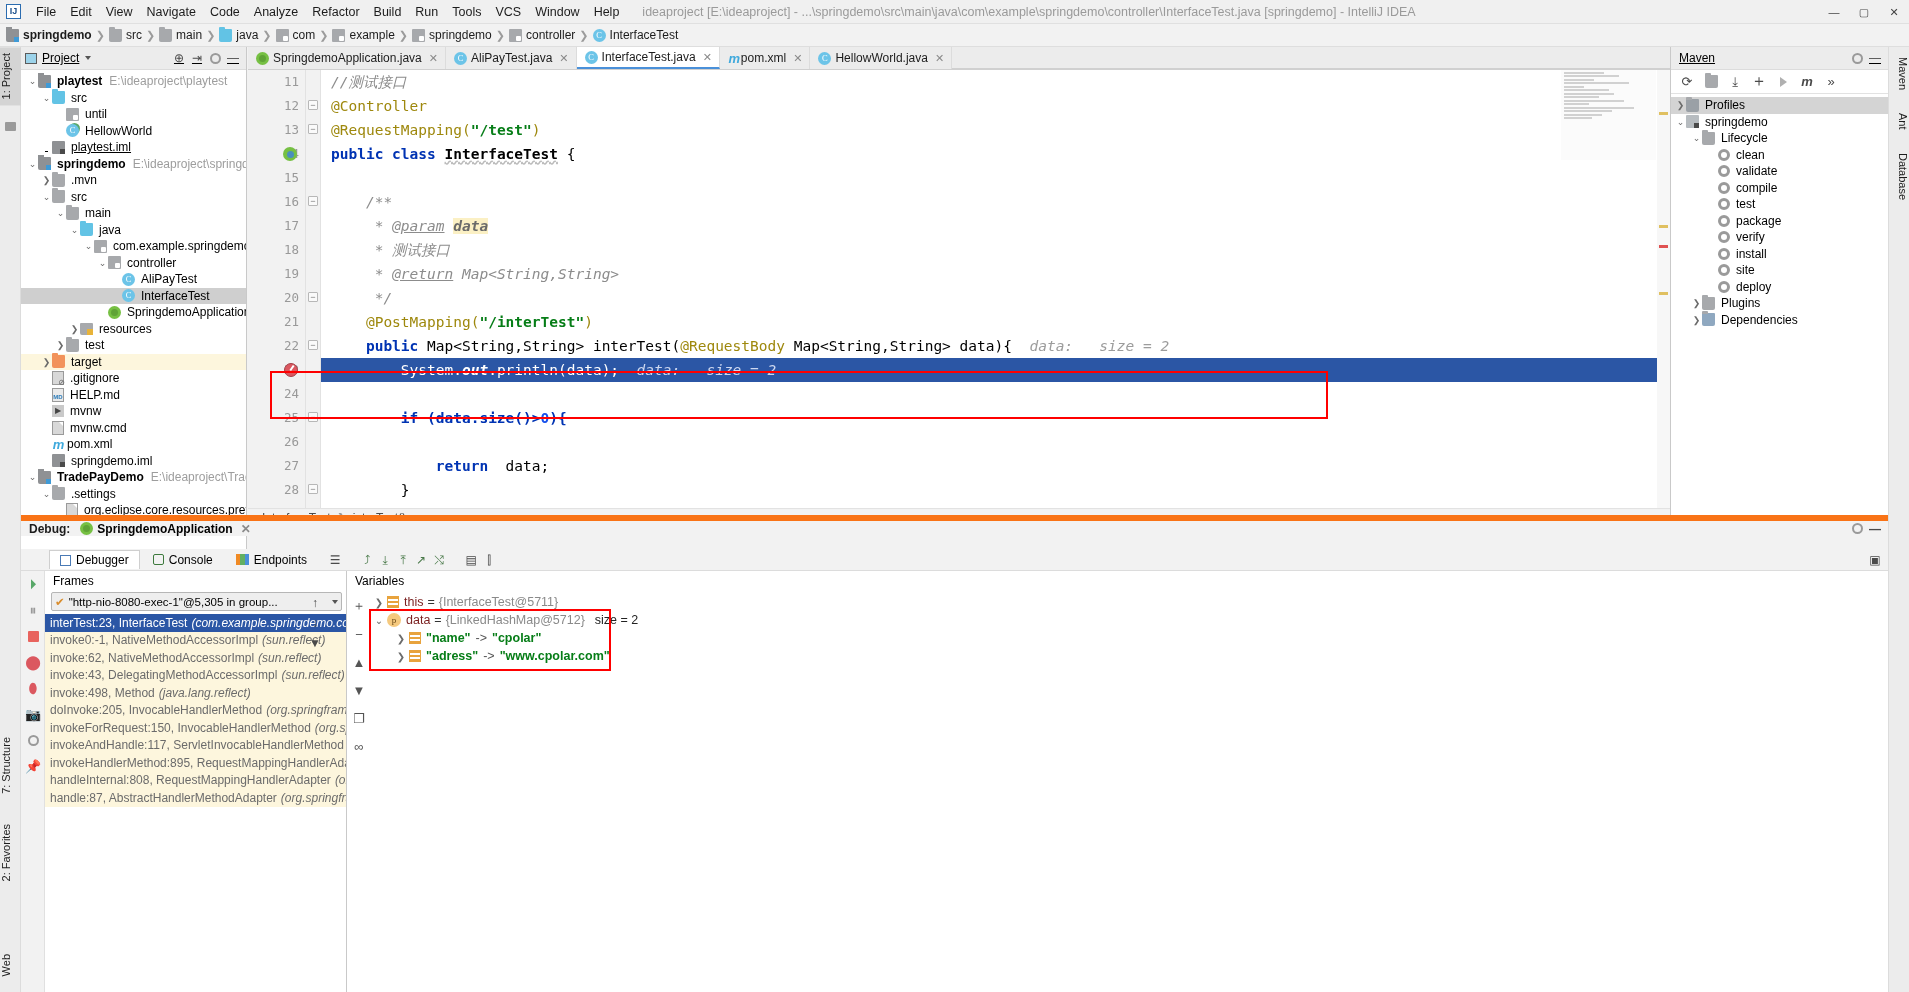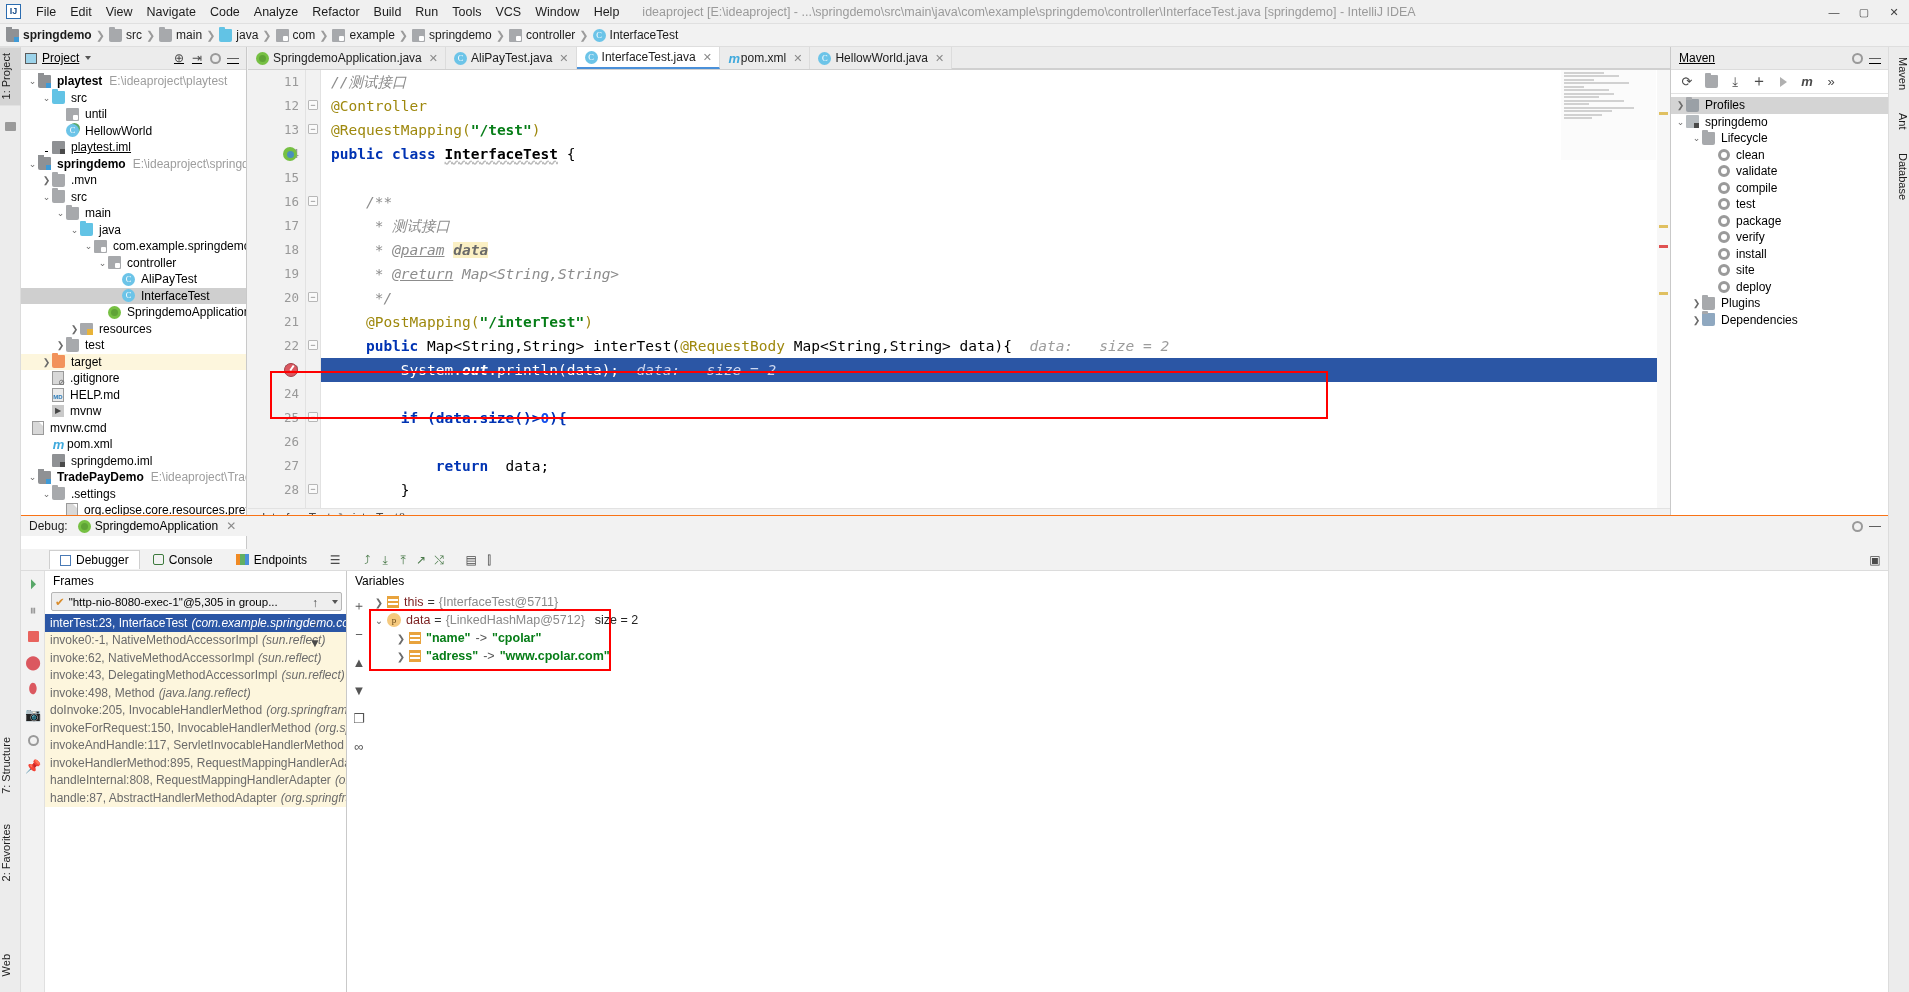--- a/index.html
+++ b/index.html
@@ -244,21 +244,22 @@
     width:11px; height:11px; border-radius:50%; border:2.5px solid #9a9a9a;
     position:relative; display:inline-block;
   }
   .mvrow { height:16.5px; display:flex; align-items:center; font-size:12px; white-space:nowrap; }
   .mvrow.sel { background:#d4d4d4; }
 
   
   .debug-head {
     position:absolute; left:21px; top:515px; width:1867px; height:21px;
     background:#f2f2f2; display:flex; align-items:center; padding-left:8px;
-    border-top:1px solid #f97316;
+    border-top:6px solid #f97316;
+    font-weight:bold;
   }
   .debug-head .lbl { font-size:12px; color:#1c1c1c; margin-right:10px; }
   .debug-head .cfg { display:flex; align-items:center; font-size:12px; }
   .dh-right { position:absolute; right:4px; display:flex; align-items:center; }
 
   .debug-tabs {
     position:absolute; left:21px; top:549px; width:1867px; height:22px;
     background:#f2f2f2; display:flex; align-items:center; padding-left:28px;
     border-bottom:1px solid #dcdcdc;
   }
@@ -542,21 +543,21 @@
         <div class="trow" style="padding-left: 20px;">
           <span class="arrow none">·</span>
           <span class="ic md-ic">MD</span>
           <span class="tlabel">HELP.md</span>
         </div>
         <div class="trow" style="padding-left: 20px;">
           <span class="arrow none">·</span>
           <span class="ic mvnw-ic">▶</span>
           <span class="tlabel">mvnw</span>
         </div>
-        <div class="trow" style="">
+        <div class="trow" style="padding-left: 20px;">
           <span class="arrow none">·</span>
           <span class="ic file-ic"></span>
           <span class="tlabel">mvnw.cmd</span>
         </div>
         <div class="trow" style="padding-left: 20px;">
           <span class="arrow none">·</span>
           <span class="m-ic">m</span>
           <span class="tlabel">pom.xml</span>
         </div>
         <div class="trow" style="padding-left: 20px;">
@@ -679,22 +680,22 @@
           <div style="height: 24px; position: relative;"></div>
         </div>
 
       <div class="code">
         <div class="cline"><span class="cm">//测试接口</span></div>
         <div class="cline"><span class="ann">@Controller</span></div>
         <div class="cline"><span class="ann">@RequestMapping(</span><span class="str">"/test"</span><span class="ann">)</span></div>
         <div class="cline"><span class="k">public class</span> <span class="wavy" style="font-weight:bold;">InterfaceTest</span> <span>{</span></div>
         <div class="cline"></div>
         <div class="cline">    <span class="cm">/**</span></div>
+        <div class="cline">     <span class="cm">* </span><span class="cm undl">@param</span> <span class="cm-b param-hl">data</span></div>
         <div class="cline">     <span class="cm">* 测试接口</span></div>
-        <div class="cline">     <span class="cm">* </span><span class="cm undl">@param</span> <span class="cm-b param-hl">data</span></div>
         <div class="cline">     <span class="cm">* </span><span class="cm undl">@return</span> <span class="cm">Map&lt;String,String&gt;</span></div>
         <div class="cline">     <span class="cm">*/</span></div>
         <div class="cline">    <span class="ann">@PostMapping(</span><span class="str">"/interTest"</span><span class="ann">)</span></div>
         <div class="cline">    <span class="k">public</span><span> Map&lt;String,String&gt; interTest(</span><span class="ann">@RequestBody</span><span> Map&lt;String,String&gt; data){</span>  <span class="hintc">data:   size = 2</span></div>
         <div class="cline sel">        <span>System.</span><span style="font-style:italic;font-weight:bold;">out</span><span>.println(data);</span>  <span class="hintc-w">data:   size = 2</span></div>
         <div class="cline"></div>
         <div class="cline">        <span class="k">if (data.size()&gt;</span><span class="num">0</span><span class="k">){</span></div>
         <div class="cline"></div>
         <div class="cline">            <span class="k">return</span><span>  data;</span></div>
         <div class="cline">        <span>}</span></div>

